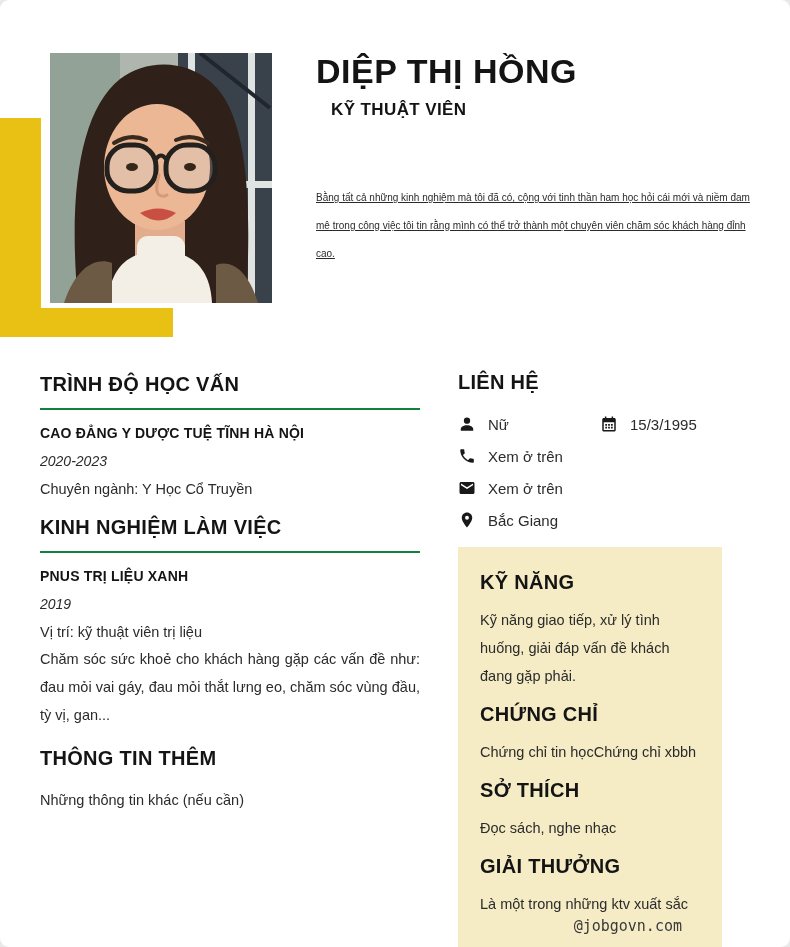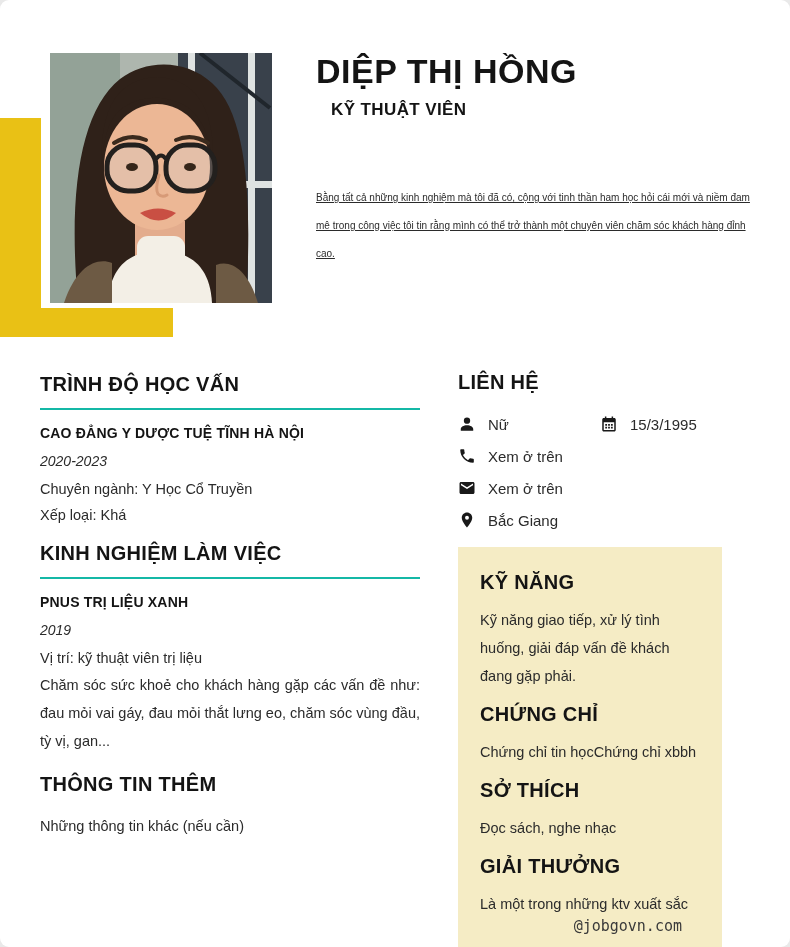--- a/index.html
+++ b/index.html
@@ -28,21 +28,21 @@
 
   h2.sec{font-size:20px;font-weight:700;color:var(--text-dark);letter-spacing:.3px;line-height:1.15;}
 
   
   .objective{position:absolute;left:316px;top:172px;width:448px;}
   .objective p{margin-top:12px;font-size:10px;line-height:28px;color:var(--text-body);text-decoration:underline;}
 
   
   .left-col{position:absolute;left:40px;top:373px;width:380px;}
   .left-col section{margin-bottom:14px;}
-  .left-col h2.ruled{padding-bottom:12px;border-bottom:2px solid #14b8a6;margin-bottom:12px;}
+  .left-col h2.ruled{padding-bottom:12px;border-bottom:2px solid #15803d;margin-bottom:12px;}
   .entry-title{font-size:14px;font-weight:700;color:var(--text-dark);line-height:23px;margin-bottom:6px;letter-spacing:.2px;}
   .entry-years{font-size:14px;font-style:italic;line-height:20px;margin-bottom:5px;color:var(--text-body);}
   .line{font-size:14.5px;line-height:26px;color:var(--text-body);}
   .desc{font-size:14.5px;line-height:28px;text-align:justify;color:var(--text-body);}
   .exp-gap{margin-top:12px;}
   .addl h2{margin-bottom:17px;}
   .addl{margin-top:18px;}
 
   
   .contact{position:absolute;left:458px;top:371px;width:320px;}
@@ -105,21 +105,20 @@
     <p>Bằng tất cả những kinh nghiệm mà tôi đã có, cộng với tinh thần ham học hỏi cái mới và niềm đam mê trong công việc tôi tin rằng mình có thể trở thành một chuyên viên chăm sóc khách hàng đỉnh cao.</p>
   </section>
 
   <div class="left-col">
 
     <section>
       <h2 class="sec ruled">TRÌNH ĐỘ HỌC VẤN</h2>
       <div class="entry-title">CAO ĐẲNG Y DƯỢC TUỆ TĨNH HÀ NỘI</div>
       <div class="entry-years">2020-2023</div>
       <div class="line">Chuyên ngành: Y Học Cổ Truyền</div>
-      <div class="line">Xếp loại: Khá</div>
     </section>
 
     <section class="exp-gap">
       <h2 class="sec ruled">KINH NGHIỆM LÀM VIỆC</h2>
       <div class="entry-title">PNUS TRỊ LIỆU XANH</div>
       <div class="entry-years">2019</div>
       <div class="line">Vị trí: kỹ thuật viên trị liệu</div>
       <div class="desc">Chăm sóc sức khoẻ cho khách hàng gặp các vấn đề như: đau mỏi vai gáy, đau mỏi thắt lưng eo, chăm sóc vùng đầu, tỳ vị, gan...</div>
     </section>
 

